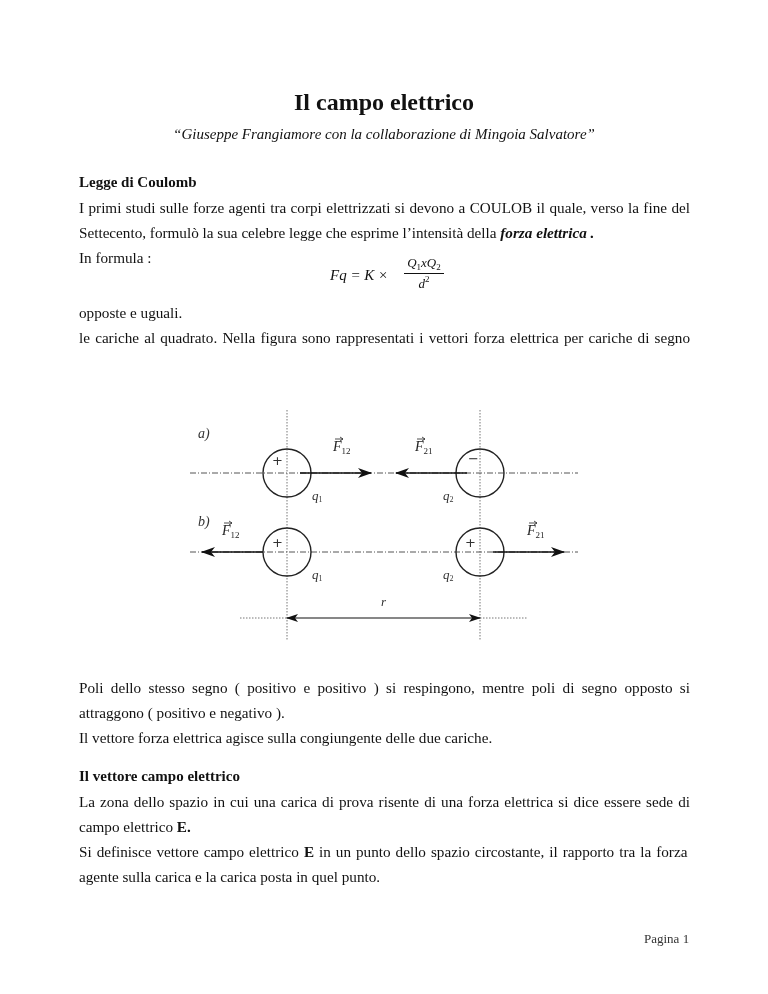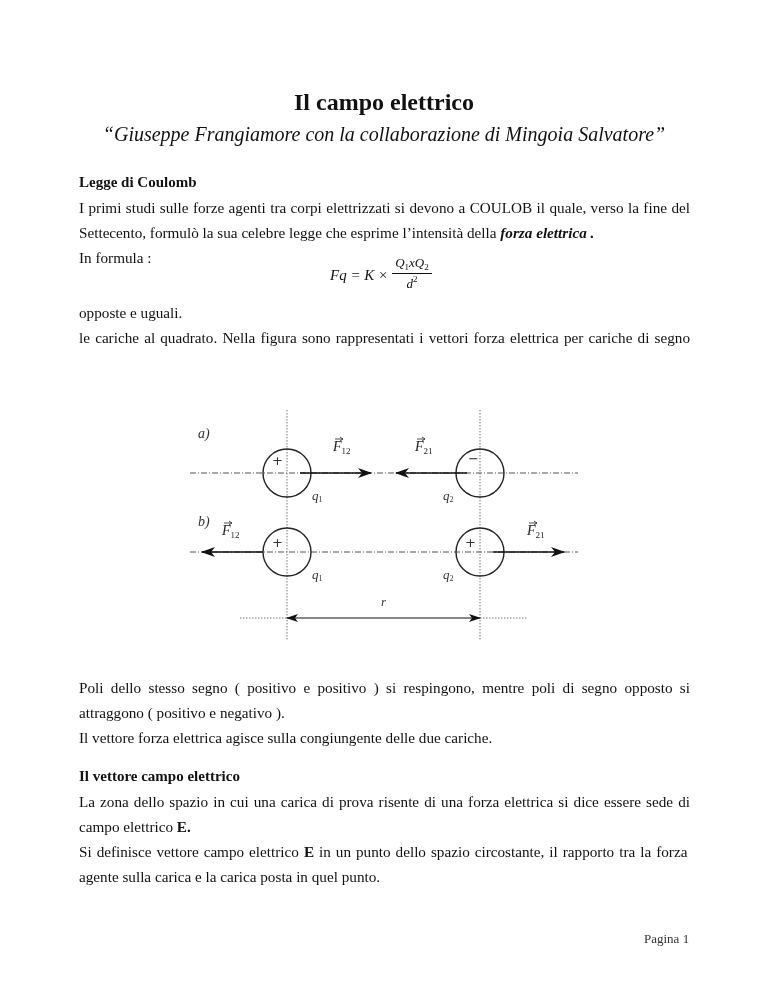--- a/index.html
+++ b/index.html
@@ -28,21 +28,21 @@
       font-weight: bold;
       font-size: 24px;
       line-height: 30px;
     }
     .subtitle {
       position: absolute;
       left: 0; width: 768px;
       top: 124px;
       text-align: center;
       font-style: italic;
-      font-size: 20px;
+      font-size: 15px;
       line-height: 20px;
     }
     .heading {
       position: absolute;
       left: 79px;
       font-weight: bold;
       font-size: 15px;
       line-height: 20px;
     }
     .para {
@@ -75,21 +75,21 @@
       font-style: italic;
       font-size: 15px;
       display: flex;
       align-items: center;
     }
     .formula .lhs { margin-right: 4px; }
     .formula .frac {
       display: inline-flex;
       flex-direction: column;
       align-items: center;
-      margin-left: 0;
+      margin-left: 12px;
     }
     .formula .num {
       font-size: 13px;
       padding: 0 3px 1px 3px;
       border-bottom: 1px solid #111;
       line-height: 16px;
     }
     .formula .den {
       font-size: 13px;
       line-height: 20px;

